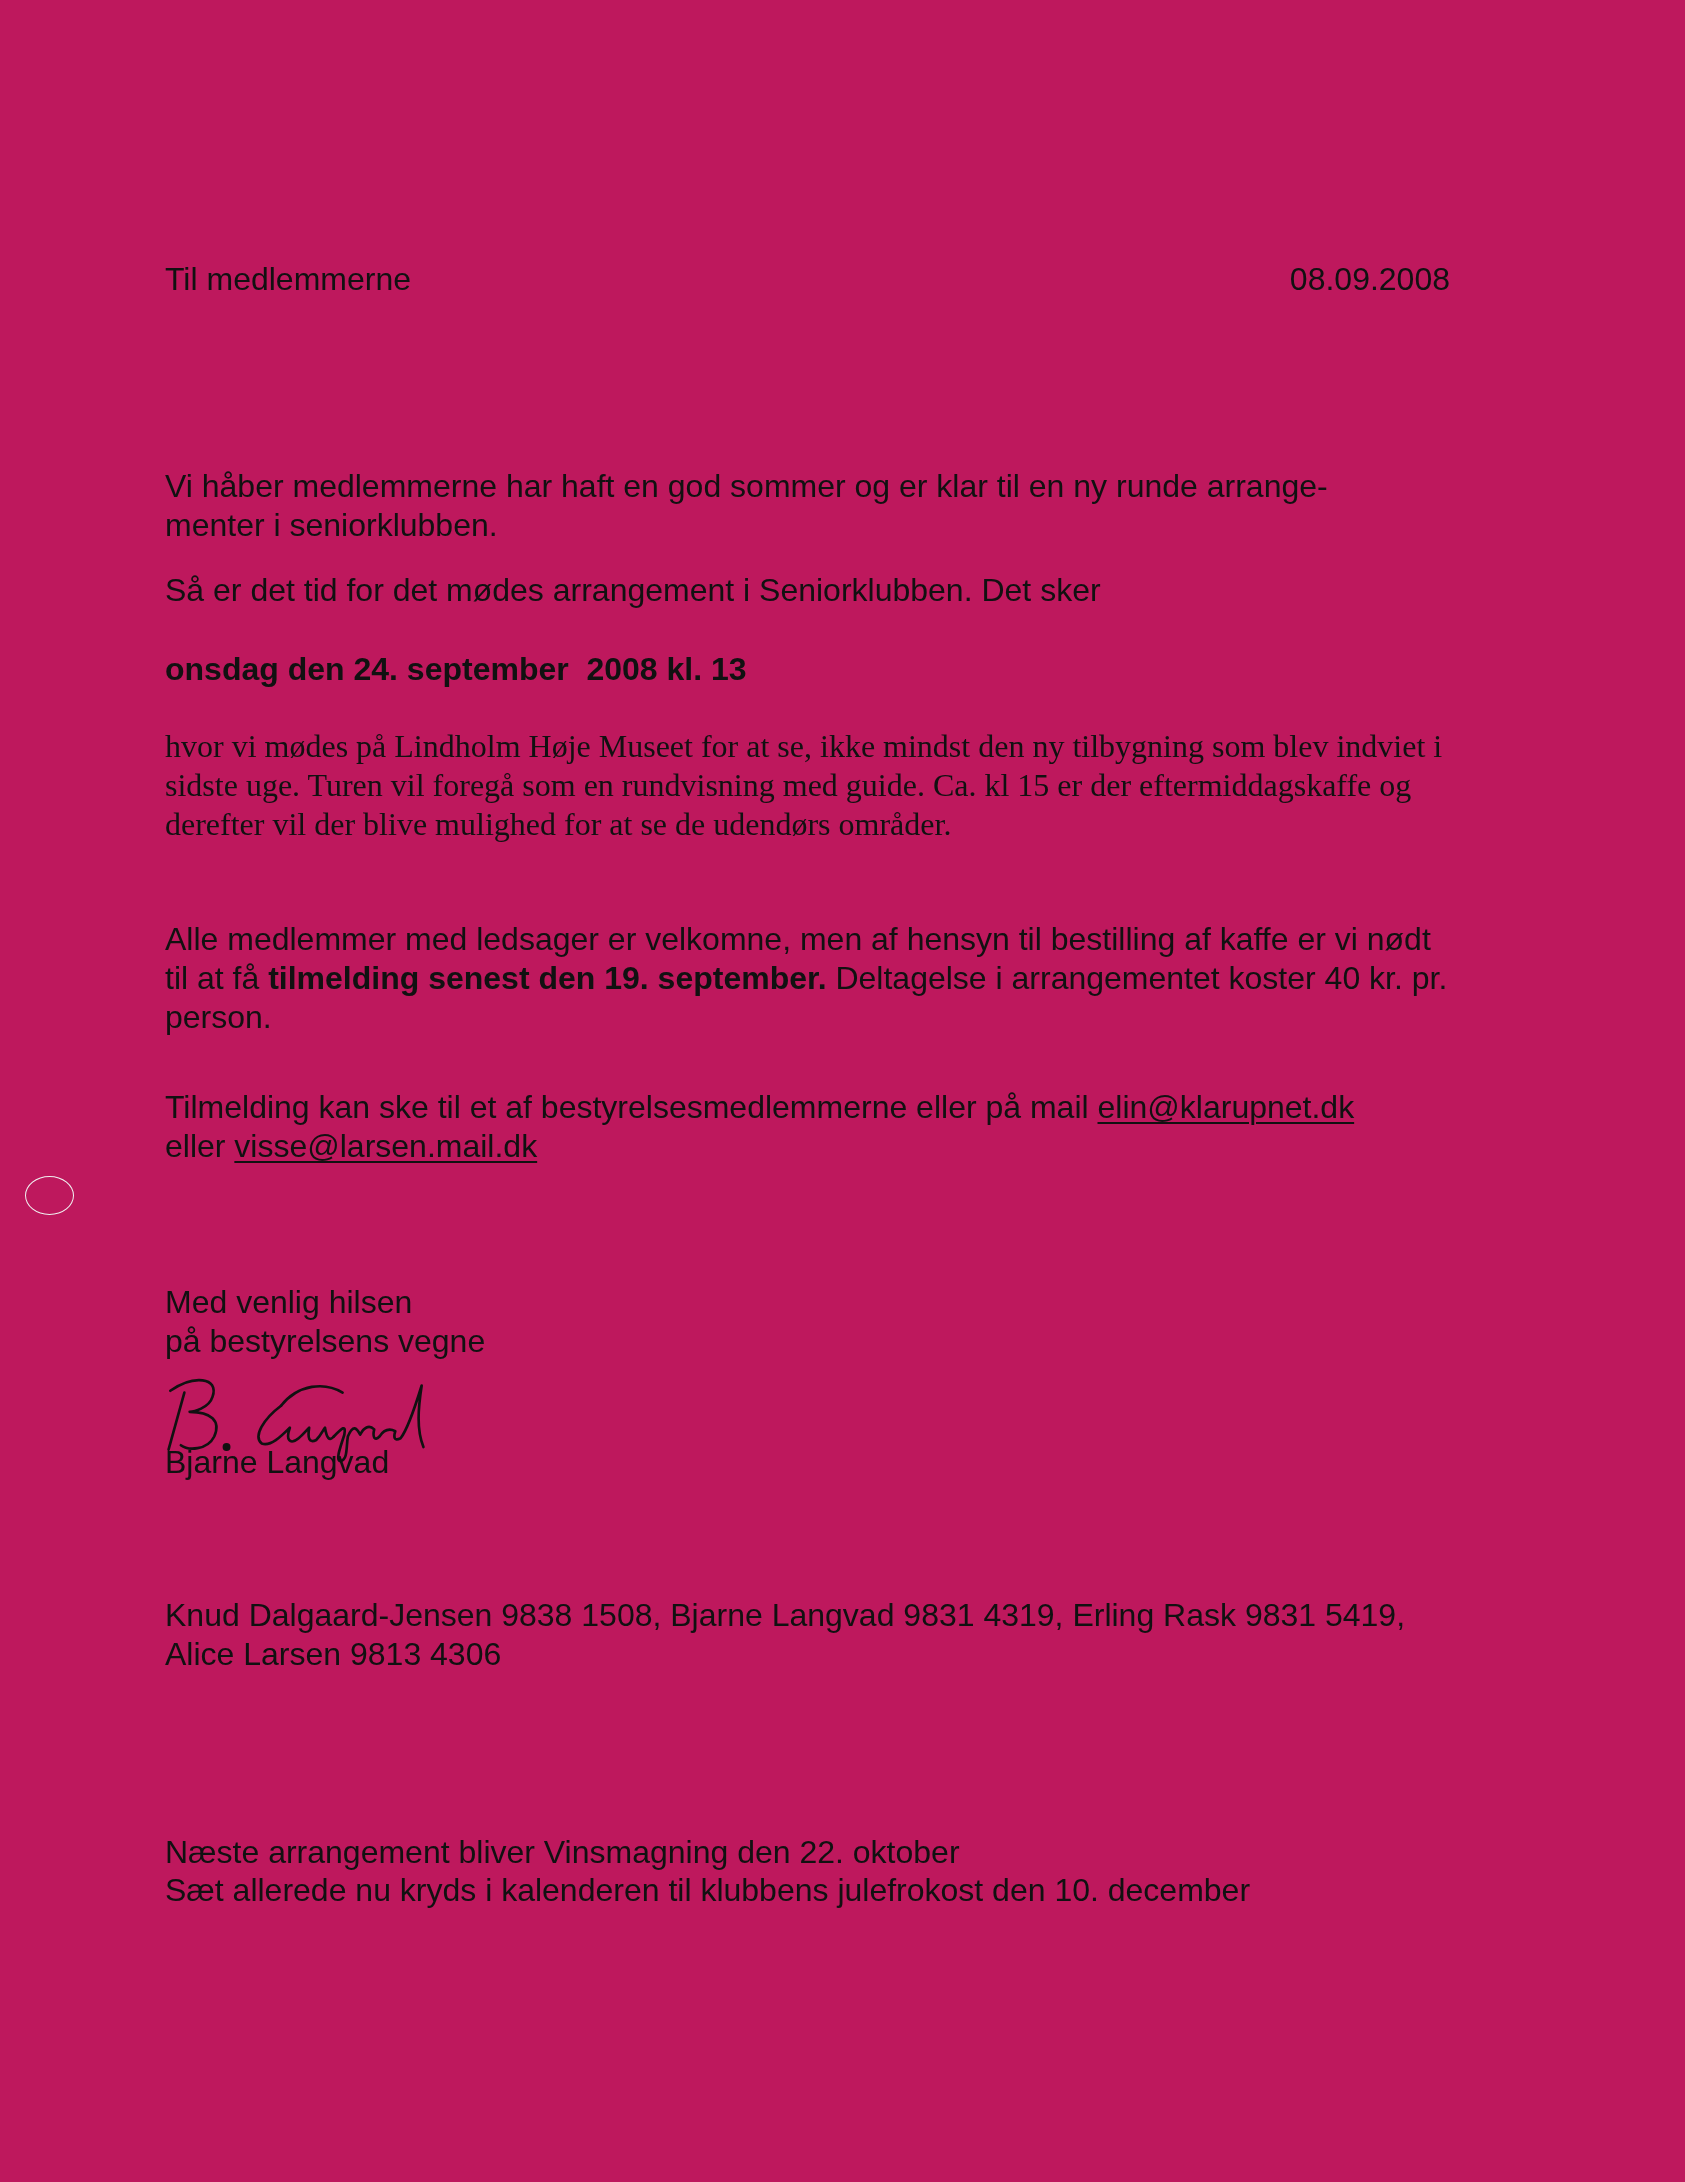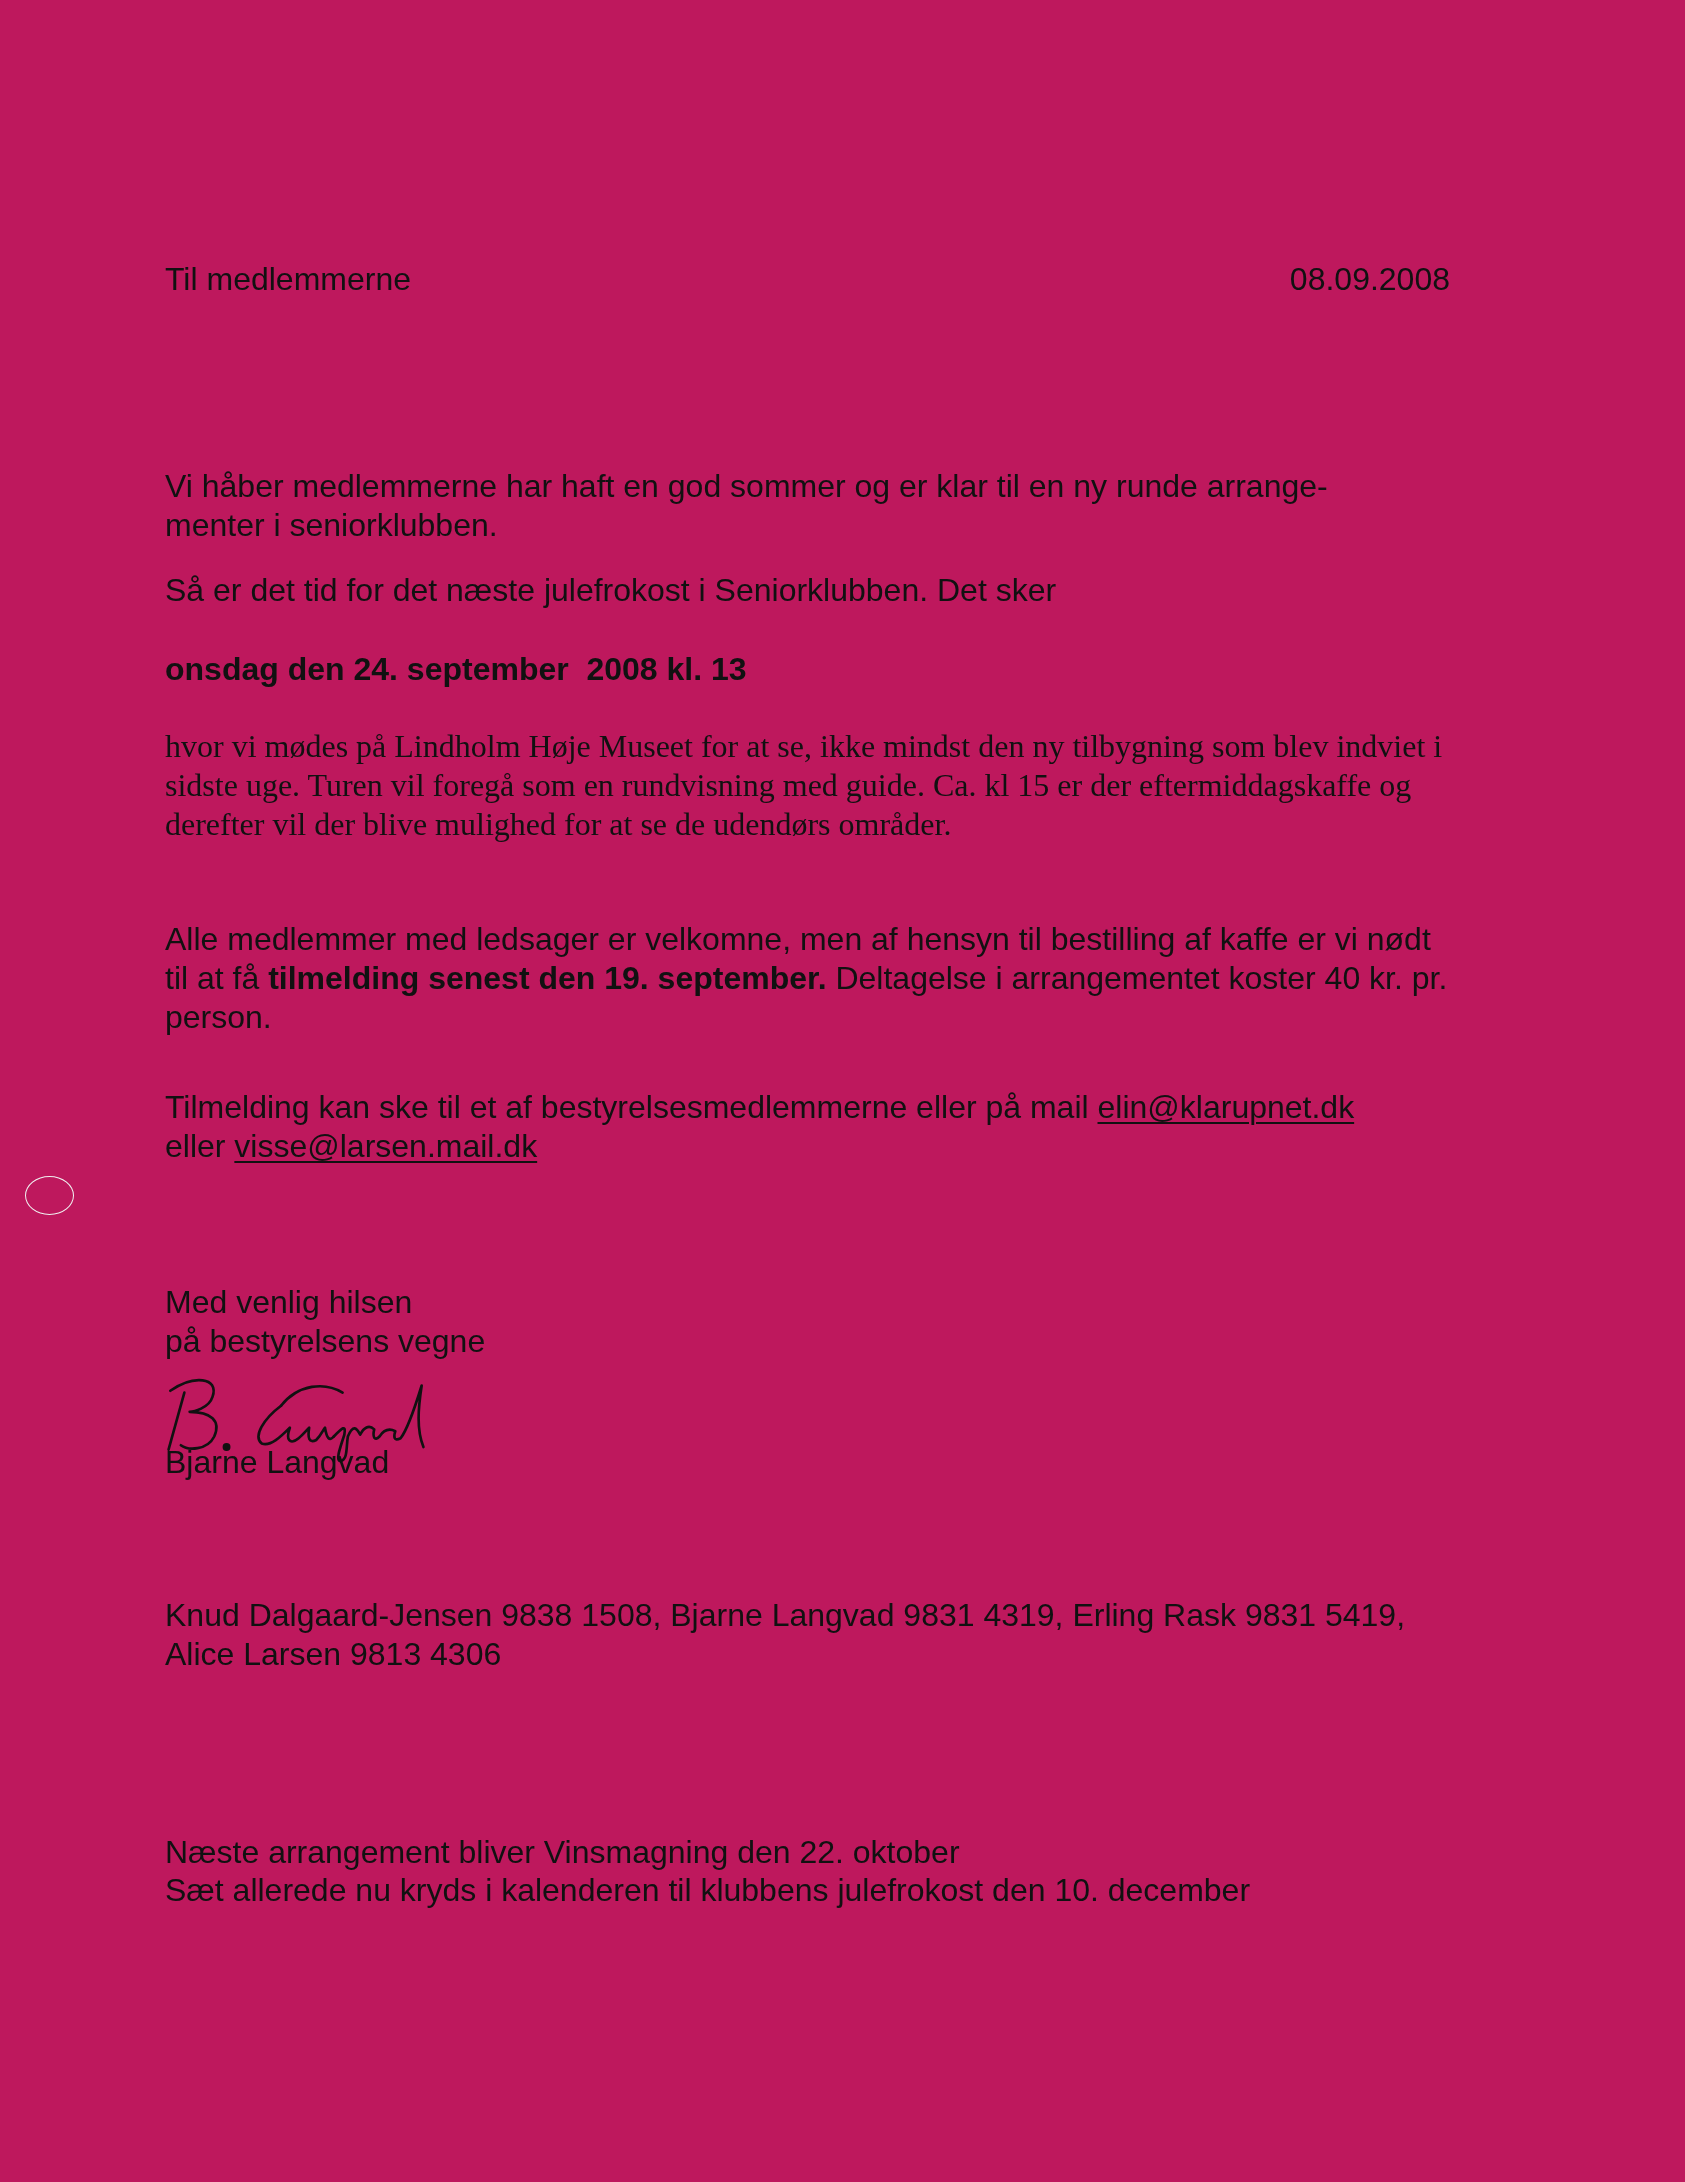--- a/index.html
+++ b/index.html
@@ -22,21 +22,21 @@
 <body>
 
 <div class="page">
 
   <div class="blk" style="top:260px;">Til medlemmerne</div>
   <div class="date">08.09.2008</div>
 
   <div class="blk" style="top:453px; width:1264px; white-space:pre-line;margin-top:14px;">Vi håber medlemmerne har haft en god sommer og er klar til en ny runde arrange-
 menter i seniorklubben.</div>
 
-  <div class="blk" style="top:571px;">Så er det tid for det næste julefrokost i Seniorklubben. Det sker</div>
+  <div class="blk" style="top:571px;">Så er det tid for det mødes arrangement i Seniorklubben. Det sker</div>
 
   <div class="blk center b" style="top:650px; white-space:pre;">onsdag den 24. september  2008 kl. 13</div>
 
   <div class="blk" style="top:727px; width:1290px;font-family:Liberation Serif, serif;">hvor vi mødes på Lindholm Høje Museet for at se, ikke mindst den ny tilbygning som blev indviet i sidste uge. Turen vil foregå som en rundvisning med guide. Ca. kl 15 er der eftermiddagskaffe og derefter vil der blive mulighed for at se de udendørs områder.</div>
 
   <div class="blk" style="top:920px; width:1290px;">
     <span>Alle medlemmer med ledsager er velkomne, men af hensyn til bestilling af kaffe er vi nødt til at få </span><span class="b">tilmelding senest den 19. september.</span><span> Deltagelse i arrangementet koster 40 kr. pr. person.</span>
   </div>
 
   <div class="blk" style="top:1088px; width:1317px;">

